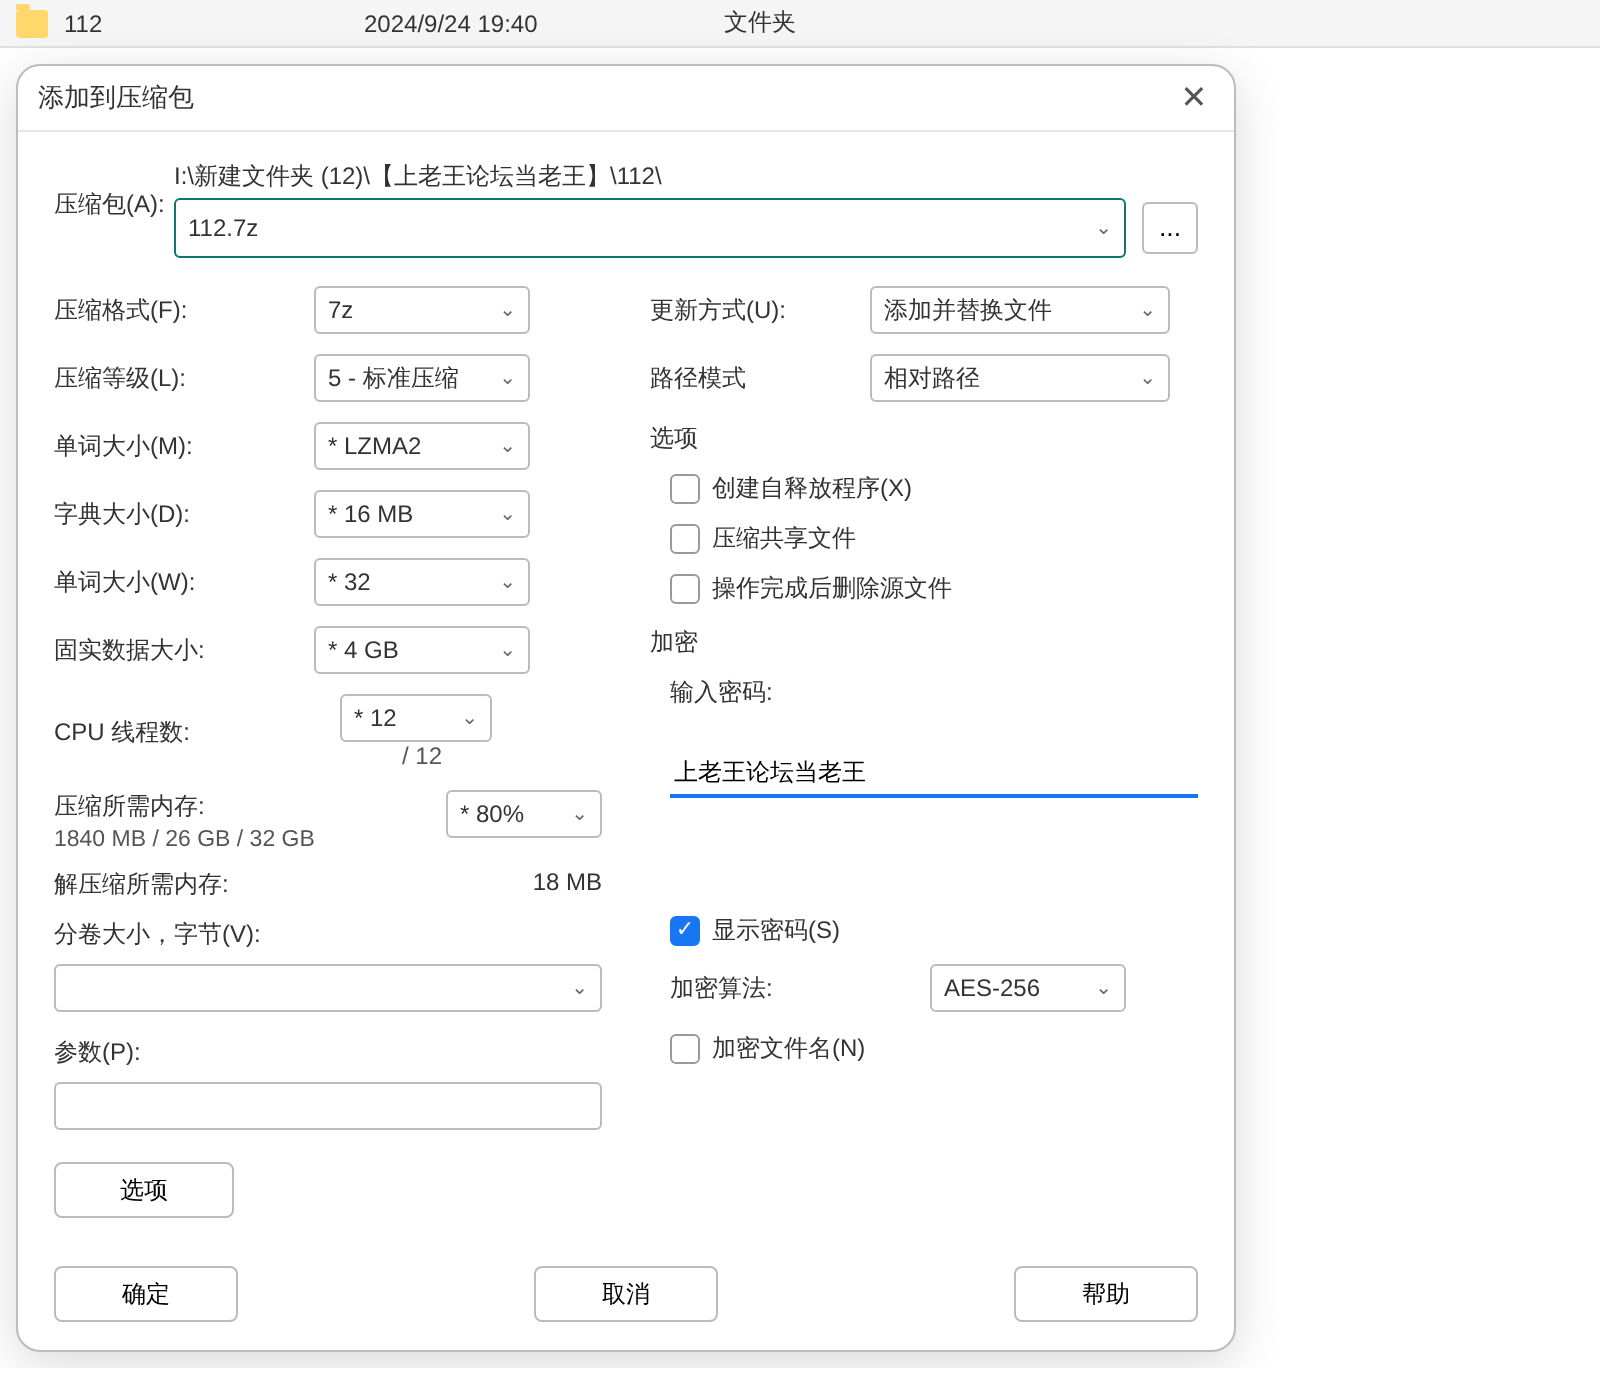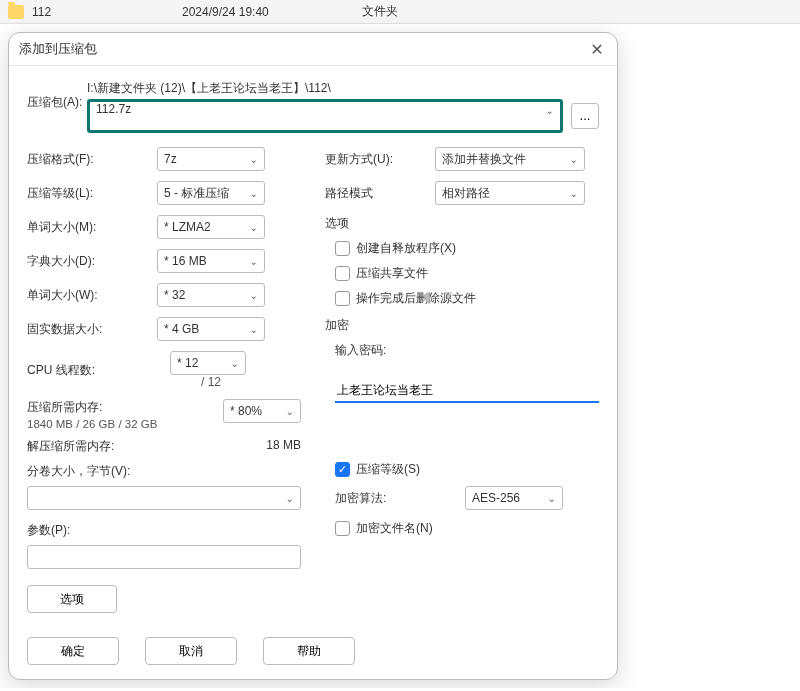--- a/index.html
+++ b/index.html
@@ -17,21 +17,21 @@
     .dialog-title { display: flex; justify-content: space-between; align-items: center; padding: 6px 10px; border-bottom: 1px solid #e5e5e5; font-size: 13px; }
     .close-btn { width: 20px; height: 20px; display: flex; align-items: center; justify-content: center; font-size: 16px; cursor: pointer; color: #555; }
     
     .dialog-body { padding: 14px 18px 14px 18px; }
     
     .archive-row { display: flex; align-items: flex-start; margin-bottom: 14px; }
     .archive-label { width: 60px; padding-top: 14px; }
     .archive-right { flex: 1; }
     .archive-path { font-size: 12px; color: #333; margin-bottom: 2px; }
     .archive-select-row { display: flex; gap: 8px; align-items: center; }
-    .archive-select { flex: 1; height: 26px; border: 3px solid #0f766e; border-radius: 3px; padding: 14px 6px; background: #fff; display: flex; align-items: flex-end; justify-content: space-between; }
+    .archive-select { flex: 1; height: 26px; border: 1px solid #0f766e; border-radius: 3px; padding: 14px 6px; background: #fff; display: flex; align-items: center; justify-content: space-between; }
     .browse-btn { width: 28px; height: 26px; border: 1px solid #bbb; border-radius: 3px; background: #fff; text-align: center; line-height: 22px; }
     
     .columns { display: flex; gap: 24px; }
     .col { flex: 1; }
     
     .fr { display: flex; align-items: center; margin-bottom: 10px; min-height: 24px; }
     .fr .lbl { width: 130px; color: #333; }
     .fr .ctrl { flex: 1; }
     .fr .ctrl2 { width: 108px; }
     
@@ -58,21 +58,21 @@
     .cb { width: 15px; height: 15px; border: 1px solid #999; border-radius: 3px; background: #fff; display: flex; align-items: center; justify-content: center; }
     .cb.checked { background: #1976f2; border-color: #1976f2; }
     .cb.checked::after { content: '\2713'; color: #fff; font-size: 11px; line-height: 1; }
     
     .pwd-input { width: 100%; height: 24px; border: none; border-bottom: 2px solid #1976f2; padding: 0 2px; font-size: 12px; outline: none; }
     
     .algo-row { display: flex; align-items: center; margin-bottom: 10px; }
     .algo-row .lbl { width: 130px; }
     .algo-sel { width: 98px; }
     
-    .footer { display: flex; justify-content: flex-start; gap: 26px; padding: 10px 18px 14px; }
+    .footer { display: flex; justify-content: space-between; gap: 26px; padding: 10px 18px 14px; }
     .fbtn { width: 92px; height: 28px; border: 1px solid #bbb; border-radius: 4px; background: #fff; font-size: 12px; }
 
     .spacer { height: 58px; }
   </style>
 </head>
 <body>
 
 <div class="file-row">
   <span class="folder-icon"></span>
   <span class="file-name">112</span>
@@ -233,21 +233,21 @@
 
         <div class="group-lbl" style="margin-top:10px">加密</div>
         <div style="padding-left:10px">
           <div style="margin-bottom:20px">输入密码:</div>
           <input class="pwd-input" value="上老王论坛当老王" style="">
 
           <div class="spacer"></div>
 
           <div class="cb-row">
             <span class="cb checked"></span>
-            <span>压缩等级(S)</span>
+            <span>显示密码(S)</span>
           </div>
 
           <div class="algo-row">
             <div class="lbl">加密算法:</div>
             <div class="sel algo-sel">
               <span>AES-256</span>
               <span class="chev">⌄</span>
             </div>
           </div>
 

